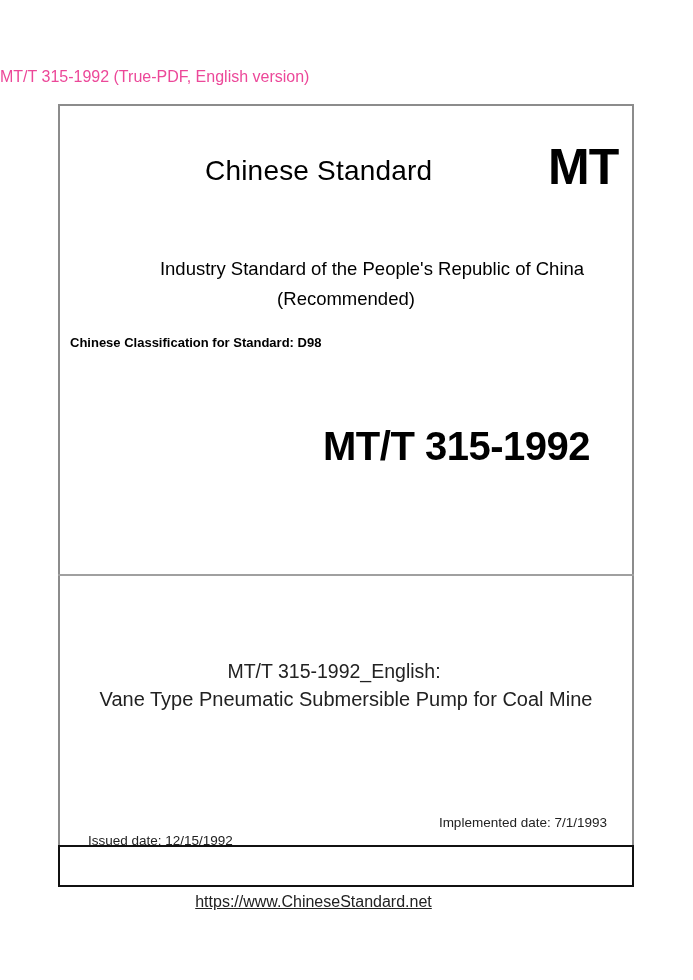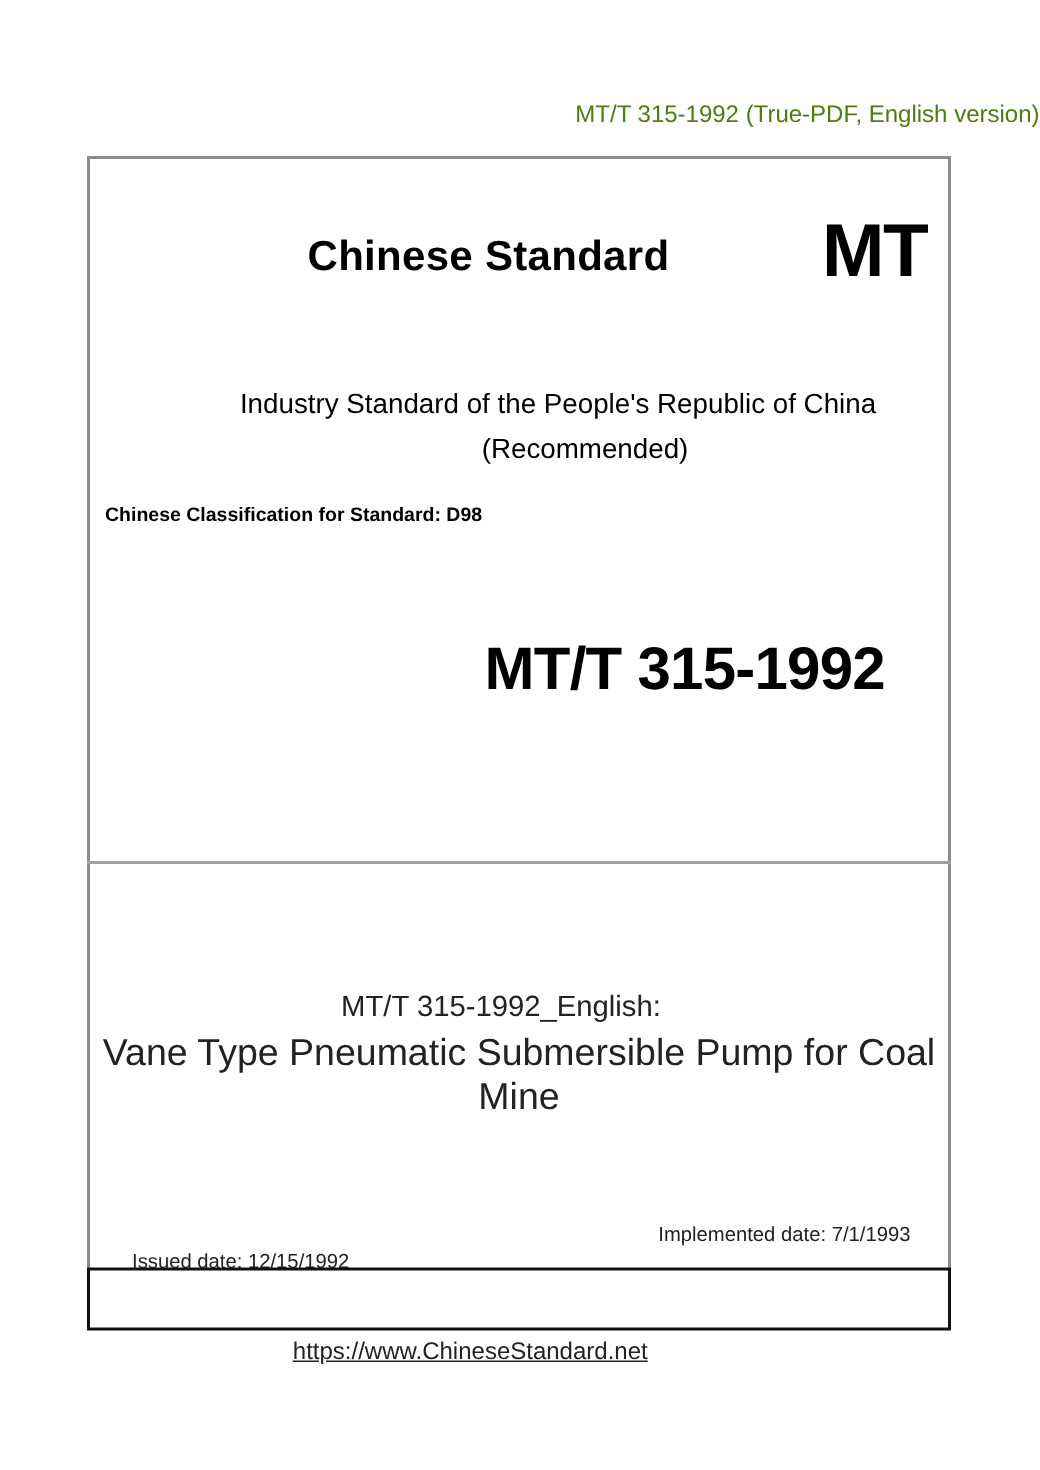--- a/index.html
+++ b/index.html
@@ -11,60 +11,59 @@
       width: 693px;
       height: 980px;
       position: relative;
       font-family: "Liberation Sans", sans-serif;
       color: #000;
       overflow: hidden;
     }
     .abs { position: absolute; }
     .top-header {
       left: 0; width: 693px; top: 68px;
-      text-align: right;
+      text-align: left;
       font-size: 16px;
-      color: #4d7c0f;
+      color: #ec4899;
     }
     .frame {
       left: 58px; top: 104px;
       width: 576px; height: 742px;
       border-left: 2px solid #8c8c8c;
       border-top: 2px solid #8c8c8c;
       border-right: 2px solid #8c8c8c;
       box-sizing: border-box;
     }
     .divider {
       left: 58px; top: 574px;
       width: 576px; height: 2px;
       background: #a0a0a0;
     }
     .chinese-standard {
       left: 205px; top: 155px;
       font-size: 28px;
-      font-weight: bold;
+      font-weight: normal;
       letter-spacing: 0.2px;
       text-align: right;
     }
     .mt-code {
       left: 548px; top: 138px;
       font-size: 50px;
       font-weight: bold;
       letter-spacing: -1px;
     }
     .industry-line {
       left: 58px; width: 628px; top: 258px;
       text-align: center;
       font-size: 18.5px;
     }
     .recommended-line {
       left: 58px; width: 576px; top: 288px;
       text-align: center;
       font-size: 18.5px;
-      padding-left: 44px;
     }
     .classification {
       left: 70px; top: 335px;
       font-size: 13px;
       font-weight: bold;
     }
     .std-number {
       left: 300px; width: 313px; top: 424px;
       text-align: center;
       font-size: 40px;
@@ -73,21 +72,21 @@
     }
     .doc-title-1 {
       left: 58px; width: 552px; top: 660px;
       text-align: center;
       font-size: 19.5px;
       color: #222;
     }
     .doc-title-2 {
       left: 58px; width: 576px; top: 688px;
       text-align: center;
-      font-size: 25px;
+      font-size: 20px;
       color: #222;
     }
     .issued {
       left: 88px; top: 815px;
       font-size: 13.5px;
       color: #222;
       margin-top: 18px;
     }
     .implemented {
       right: 86px; top: 815px;

